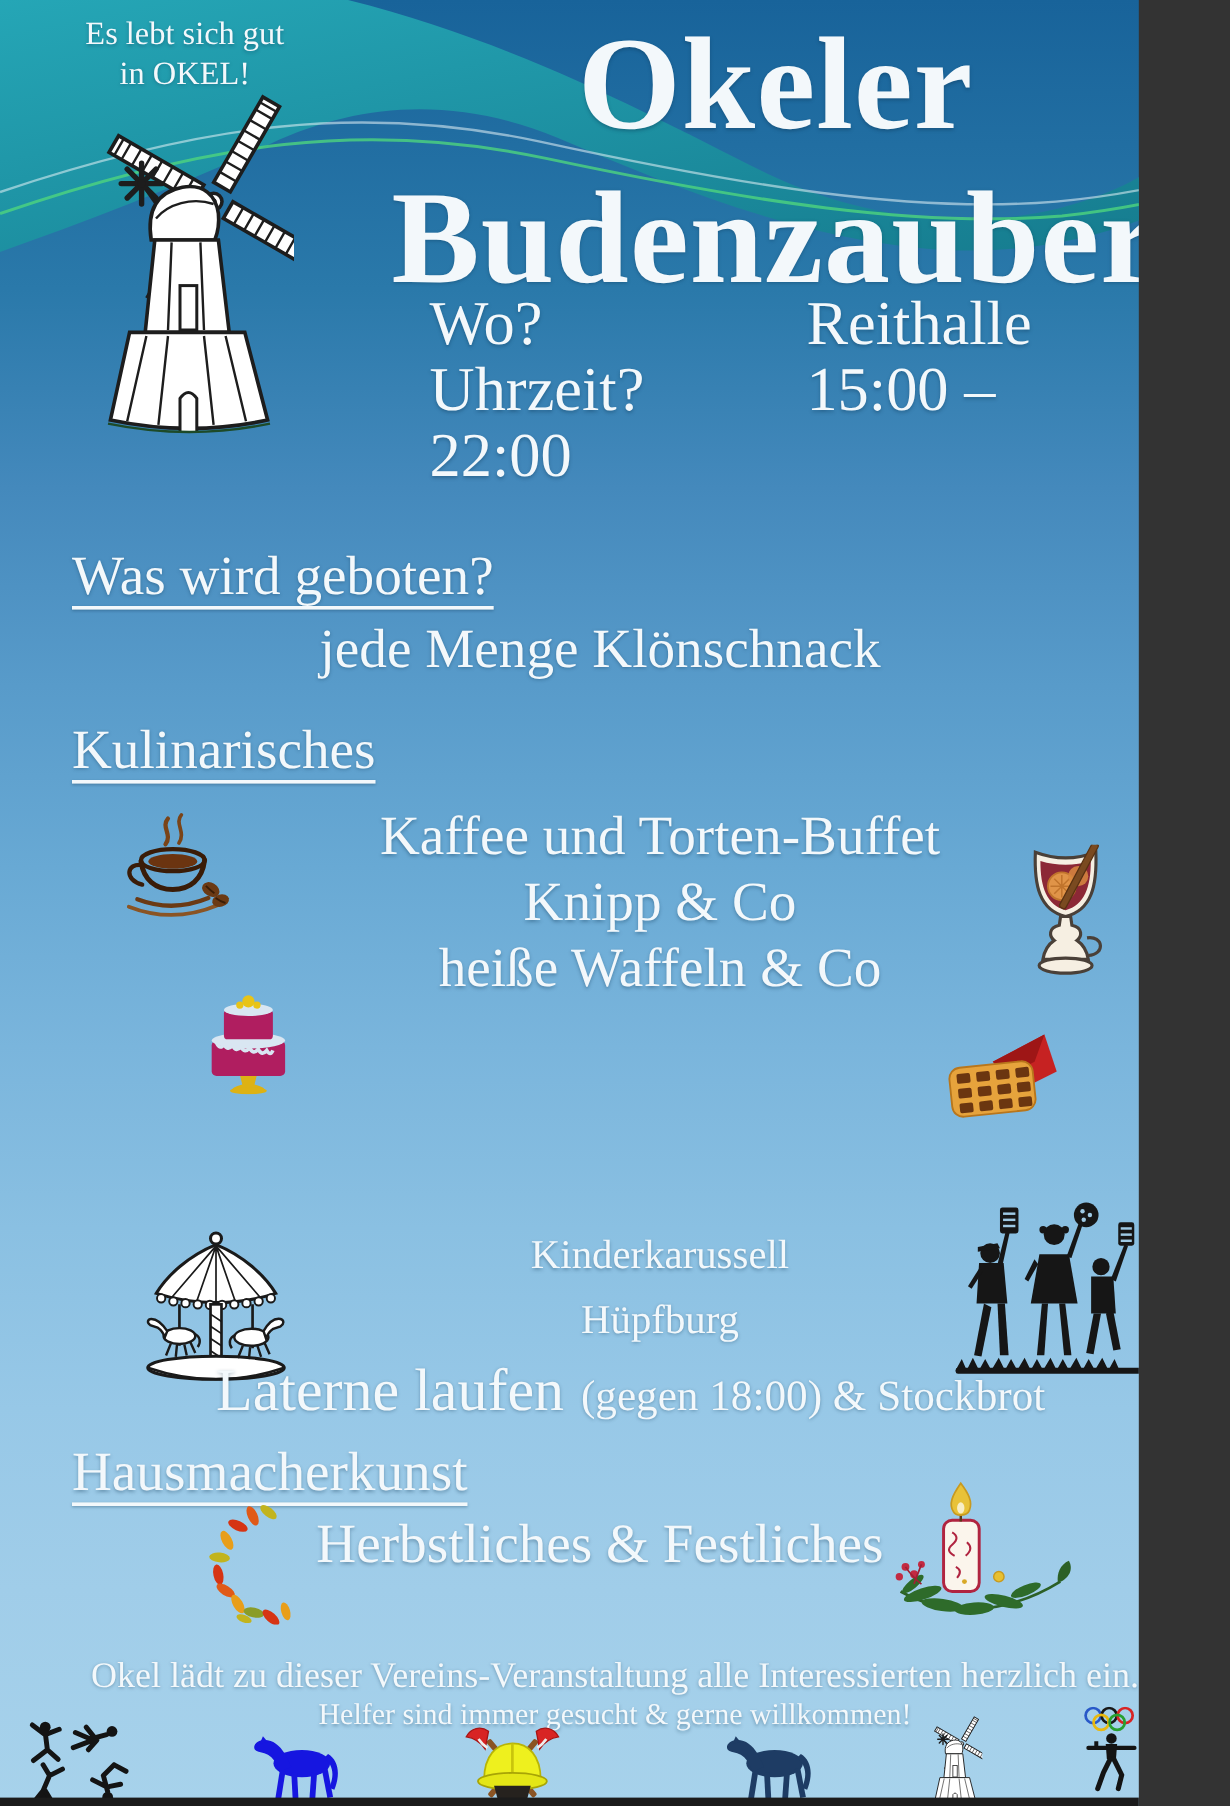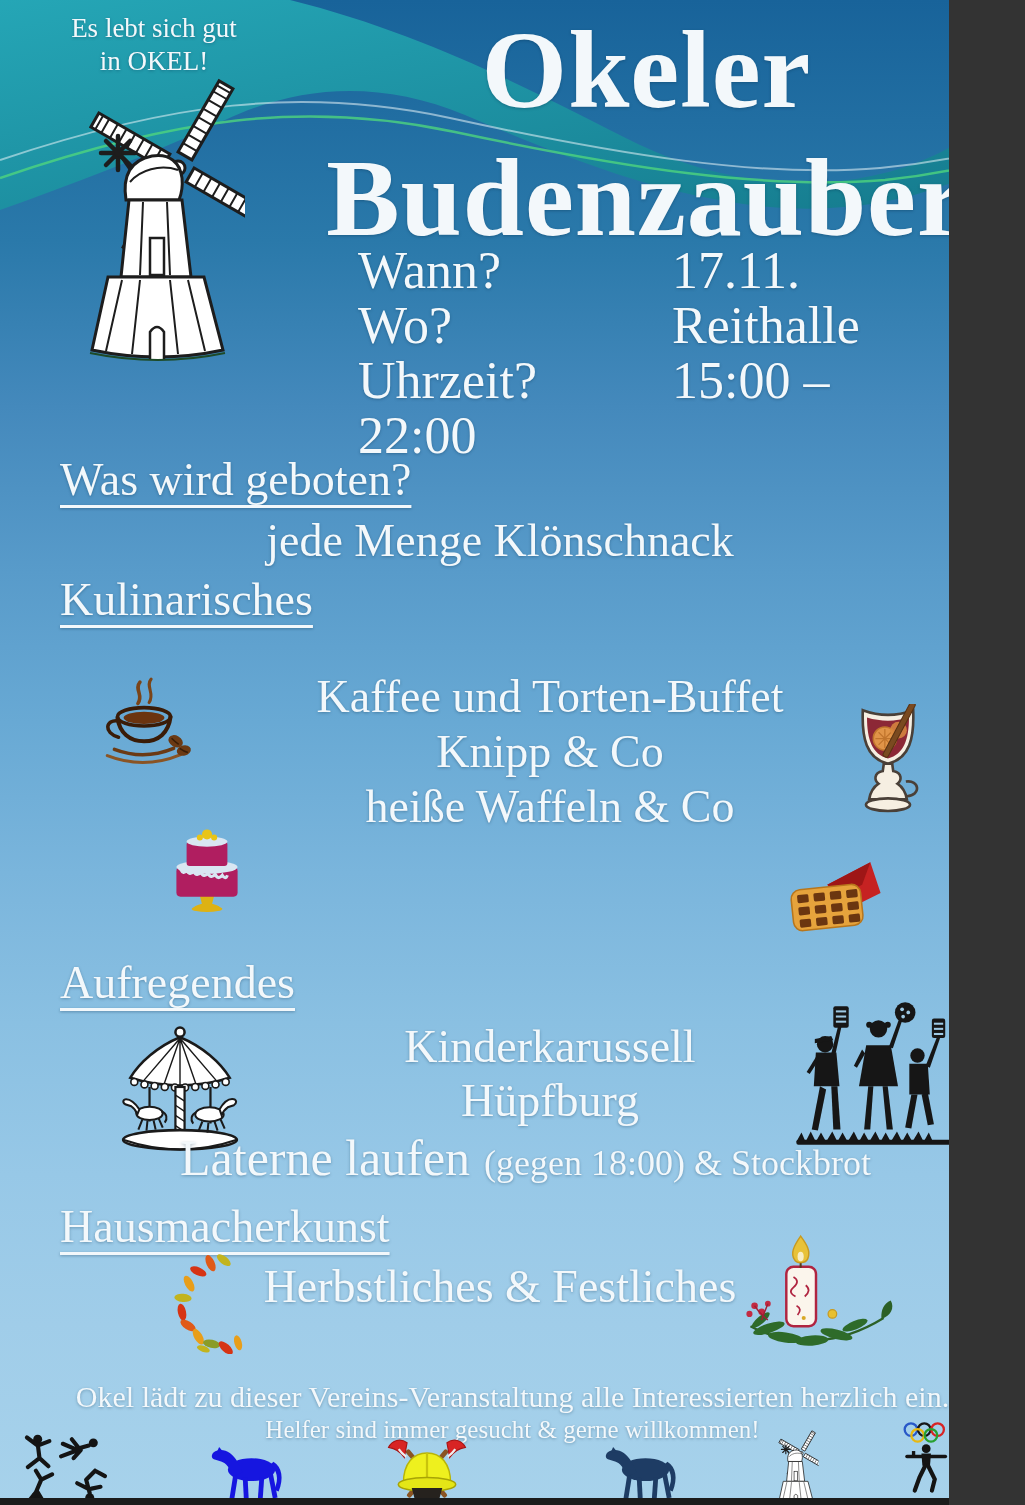--- a/index.html
+++ b/index.html
@@ -11,21 +11,21 @@
   .center{text-align:center}
   .tagline{font-size:27px;line-height:33px;width:252px}
   .contact{font-size:22px;line-height:26px;color:#c9dd3a;text-shadow:0 1px 2px rgba(10,45,75,.4)}
   .contact .lbl{font-weight:bold}
   .title{font-size:110px;line-height:1.16;font-weight:bold;letter-spacing:1px}
   .details{font-size:52px;line-height:55px}
   .drow .dlabel{display:inline-block;width:314px}
   .heading{font-size:46px;text-decoration:underline;text-underline-offset:10px;text-decoration-thickness:2.5px}
   .body-line{font-size:46px}
   .list{font-size:46px;line-height:55px}
-  .list2{font-size:46px;line-height:54px}
+  .list2{font-size:34px;line-height:54px}
   .lat-line{text-align:left}
   .lat-main{font-size:50px}
   .lat-detail{font-size:36px;margin-left:14px}
   .invite{font-size:30px}
   .helpers{font-size:25px}
   .bottom-bar{background:#1b1b1b}
 </style>
 </head>
 <body>
 
@@ -346,53 +346,49 @@
     </svg>
 
 
   <div class="abs title txt center" style="left:268px;top:7px;width:757px">
     <div>Okeler</div>
     <div>Budenzauber</div>
   </div>
 
   <div class="abs details txt" style="left:358px;top:243px">
     <div class="drow">
-      <span class="dlabel">Wann?</span><span>17.11.</span>
-    </div>
-    <div class="drow">
       <span class="dlabel">Wo?</span><span>Reithalle</span>
     </div>
     <div class="drow">
       <span class="dlabel">Uhrzeit?</span><span>15:00 – 22:00</span>
     </div>
   </div>
 
   <div class="abs heading txt" style="left:60px;top:453px">Was wird geboten?</div>
   <div class="abs body-line txt center" style="left:100px;top:514px;width:800px">jede Menge Klönschnack</div>
 
-  <div class="abs heading txt" style="left:60px;top:573px">Kulinarisches</div>
+  <div class="abs heading txt" style="left:60px;top:598px">Kulinarisches</div>
   <svg class="abs" style="left:92px;top:676px" width="102" height="102" viewBox="0 0 100 100">
       <use href="#sym-coffee"></use>
     </svg>
   <svg class="abs" style="left:166px;top:810px" width="82" height="102" viewBox="0 0 80 100">
       <use href="#sym-cake"></use>
     </svg>
   <svg class="abs" style="left:846px;top:698px" width="84" height="122" viewBox="0 0 80 105">
       <use href="#sym-punch"></use>
     </svg>
   <svg class="abs" style="left:788px;top:856px" width="97" height="80" viewBox="0 0 94 78">
       <use href="#sym-waffle"></use>
     </svg>
   <div class="abs list txt center" style="left:150px;top:669px;width:800px">
     <div>Kaffee und Torten-Buffet</div>
     <div>Knipp &amp; Co</div>
     <div>heiße Waffeln &amp; Co</div>
   </div>
 
-  <div class="abs heading txt" style="left:60px;top:956px">Aufregendes</div>
   <svg class="abs" style="left:108px;top:1024px" width="144" height="130" viewBox="0 0 140 128">
       <use href="#sym-carousel"></use>
     </svg>
   <svg class="abs" style="left:794px;top:996px" width="170" height="154" viewBox="0 0 165 150">
       <use href="#sym-lanterns"></use>
     </svg>
   <div class="abs list2 txt center" style="left:150px;top:1020px;width:800px">
     <div>Kinderkarussell</div>
     <div>Hüpfburg</div>
   </div>

